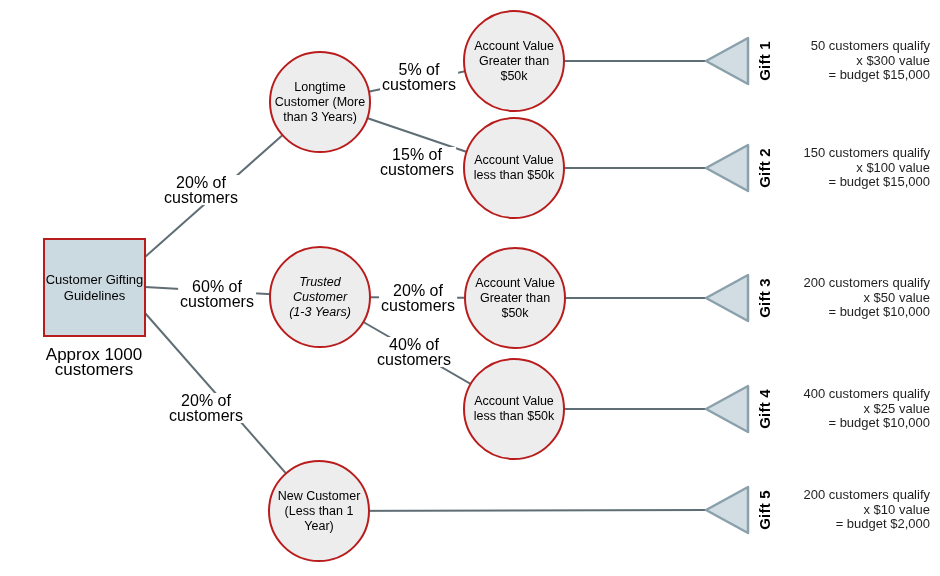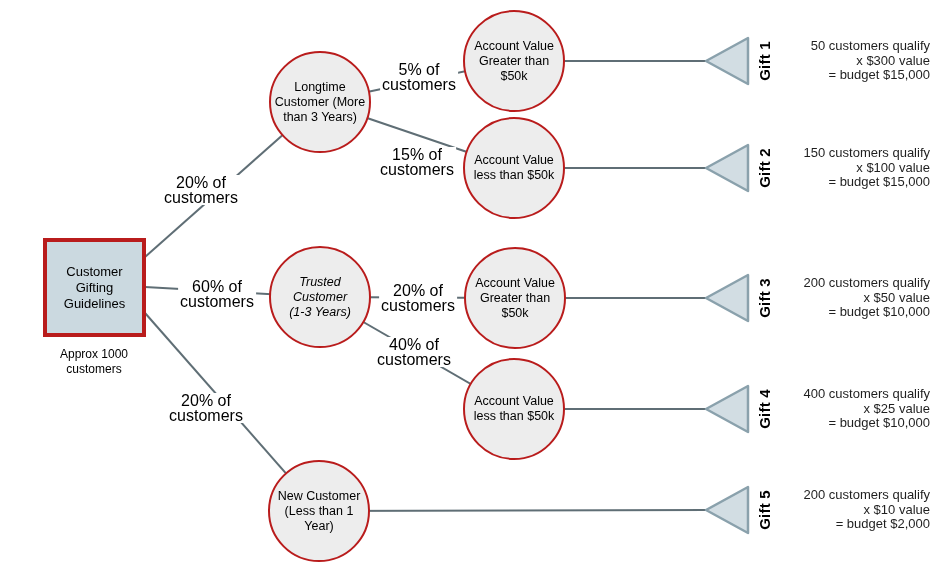--- a/index.html
+++ b/index.html
@@ -14,21 +14,21 @@
   }
   .wires { position: absolute; left: 0; top: 0; z-index: 1; }
   .wires line { stroke: #5f6e75; stroke-width: 2; }
   .wires polygon { fill: #d2dde3; stroke: #8aa1ac; stroke-width: 2.5; stroke-linejoin: round; }
 
   .rect-node {
     position: absolute;
     left: 43px; top: 238px;
     width: 103px; height: 99px;
     background: #cbd9e0;
-    border: 4px solid #b91c1c;
+    border: 2px solid #b91c1c;
     box-sizing: border-box;
     display: flex; align-items: center; justify-content: center;
     text-align: center;
     font-size: 13px; line-height: 16px;
     white-space: pre-line;
     z-index: 2;
   }
   .circle {
     position: absolute;
     width: 102px; height: 102px;
@@ -50,21 +50,21 @@
     text-align: center;
     font-size: 16px; line-height: 15px;
     white-space: pre-line;
     z-index: 3;
   }
   .caption {
     position: absolute;
     left: 34px; top: 347px;
     width: 120px;
     text-align: center;
-    font-size: 12px; line-height: 15px;
+    font-size: 17px; line-height: 15px;
     white-space: pre-line;
     z-index: 2;
   }
   .gift-name {
     position: absolute;
     width: 70px;
     transform: translate(-50%, -50%) rotate(-90deg);
     text-align: center;
     font-weight: bold;
     font-size: 15px;

